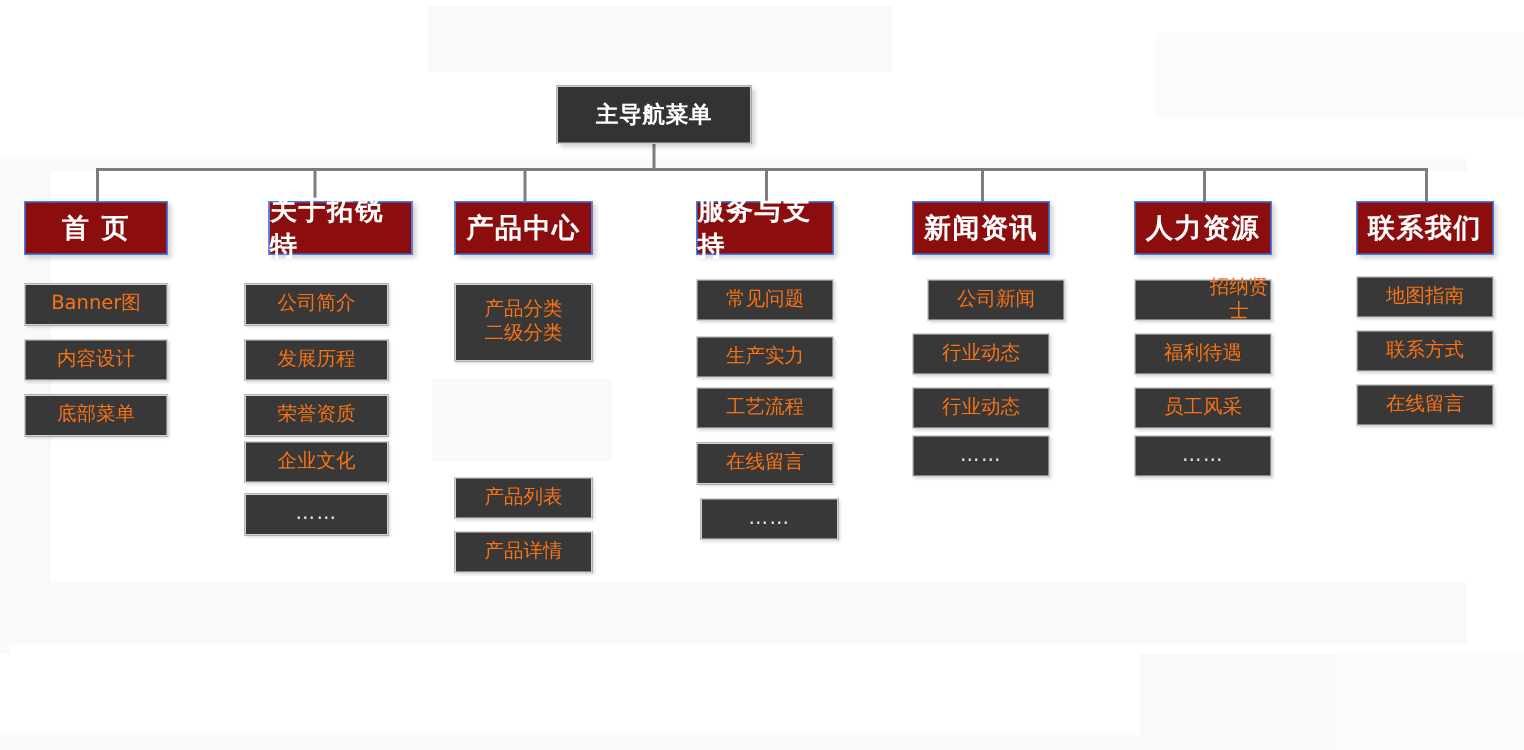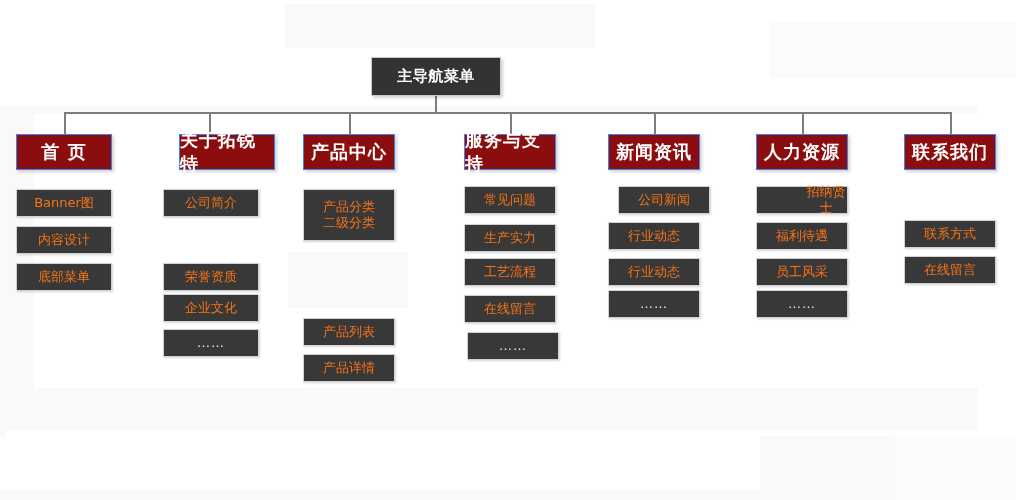--- a/index.html
+++ b/index.html
@@ -122,20 +122,21 @@
 
   <div class="root-node" style="left:371px; top:57px; width:130px; height:39px;">主导航菜单</div>
 
   <div class="col-head" style="left:16px; top:134px; width:96px; height:36px;">首 页</div>
   <div class="node" style="left:16px; top:189px; width:96px; height:28px;">Banner图</div>
   <div class="node" style="left:16px; top:226px; width:96px; height:28px;">内容设计</div>
   <div class="node" style="left:16px; top:263px; width:96px; height:28px;">底部菜单</div>
 
   <div class="col-head" style="left:163px; top:134px; width:96px; height:36px;margin-left:16px;">关于拓锐特</div>
   <div class="node" style="left:163px; top:189px; width:96px; height:28px;">公司简介</div>
+  <div class="node" style="left:163px; top:226px; width:96px; height:28px;">发展历程</div>
   <div class="node" style="left:163px; top:263px; width:96px; height:28px;">荣誉资质</div>
   <div class="node" style="left:163px; top:294px; width:96px; height:28px;">企业文化</div>
   <div class="node dots" style="left:163px; top:329px; width:96px; height:28px;">……</div>
 
   <div class="col-head" style="left:303px; top:134px; width:92px; height:36px;">产品中心</div>
   <div class="node tall" style="left:303px; top:189px; width:92px; height:52px;">产品分类
 二级分类</div>
   <div class="node" style="left:303px; top:318px; width:92px; height:28px;">产品列表</div>
   <div class="node" style="left:303px; top:354px; width:92px; height:28px;">产品详情</div>
 
@@ -152,16 +153,17 @@
   <div class="node" style="left:608px; top:258px; width:92px; height:28px;">行业动态</div>
   <div class="node dots" style="left:608px; top:290px; width:92px; height:28px;">……</div>
 
   <div class="col-head" style="left:756px; top:134px; width:92px; height:36px;">人力资源</div>
   <div class="node" style="left:756px; top:186px; width:92px; height:28px;padding-left:48px;">招纳贤士</div>
   <div class="node" style="left:756px; top:222px; width:92px; height:28px;">福利待遇</div>
   <div class="node" style="left:756px; top:258px; width:92px; height:28px;">员工风采</div>
   <div class="node dots" style="left:756px; top:290px; width:92px; height:28px;">……</div>
 
   <div class="col-head" style="left:904px; top:134px; width:92px; height:36px;">联系我们</div>
+  <div class="node" style="left:904px; top:184px; width:92px; height:28px;">地图指南</div>
   <div class="node" style="left:904px; top:220px; width:92px; height:28px;">联系方式</div>
   <div class="node" style="left:904px; top:256px; width:92px; height:28px;">在线留言</div>
 
 </div>
 
 </body></html>

